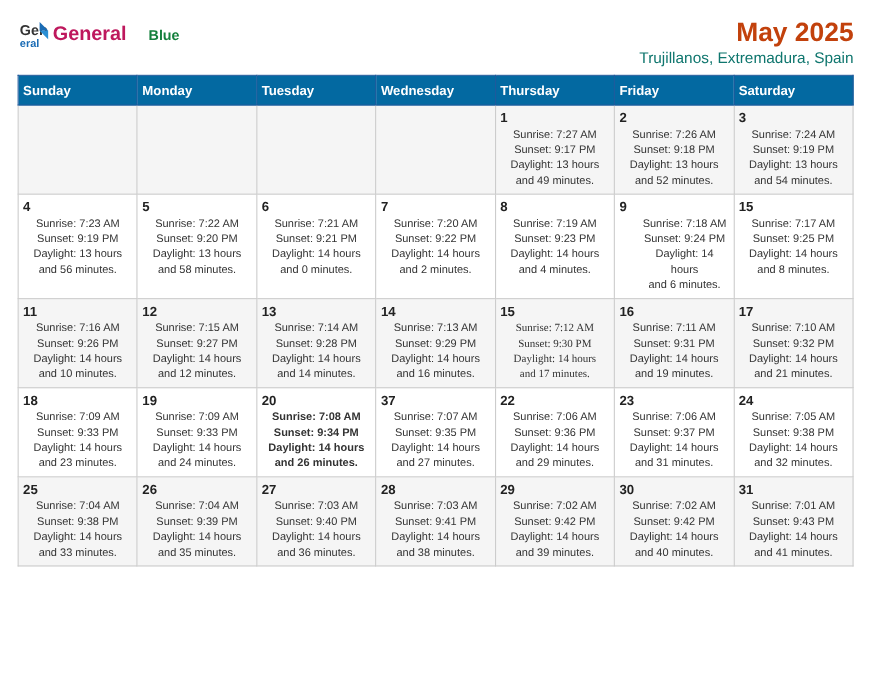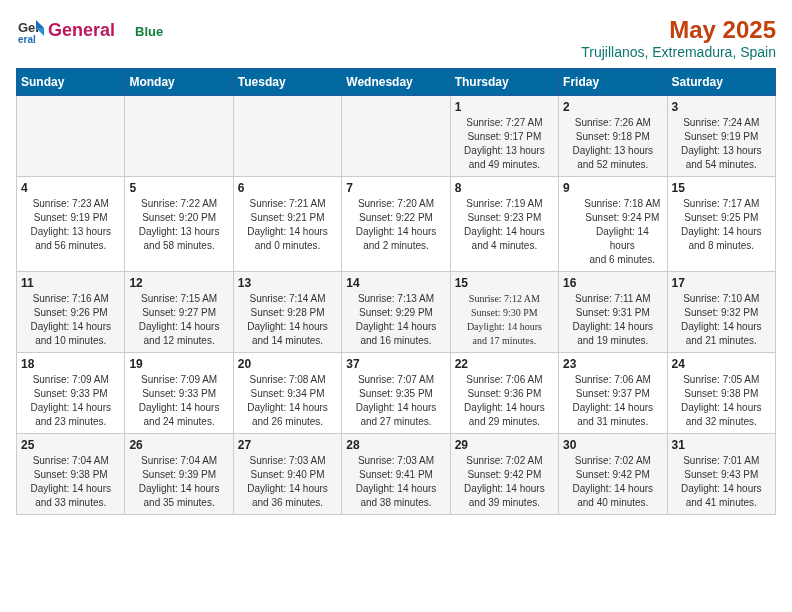--- a/index.html
+++ b/index.html
@@ -253,21 +253,21 @@
         </td>
         <td>
           <div class="day-number">19</div>
           <div class="day-info" style="white-space: pre-line;">Sunrise: 7:09 AM
 Sunset: 9:33 PM
 Daylight: 14 hours
 and 24 minutes.</div>
         </td>
         <td>
           <div class="day-number">20</div>
-          <div class="day-info" style="white-space: pre-line;">Sunrise: 7:08 AM
+          <div class="day-info" style="white-space: pre-line; font-weight: bold;">Sunrise: 7:08 AM
 Sunset: 9:34 PM
 Daylight: 14 hours
 and 26 minutes.</div>
         </td>
         <td>
           <div class="day-number">37</div>
           <div class="day-info" style="white-space: pre-line;">Sunrise: 7:07 AM
 Sunset: 9:35 PM
 Daylight: 14 hours
 and 27 minutes.</div>

